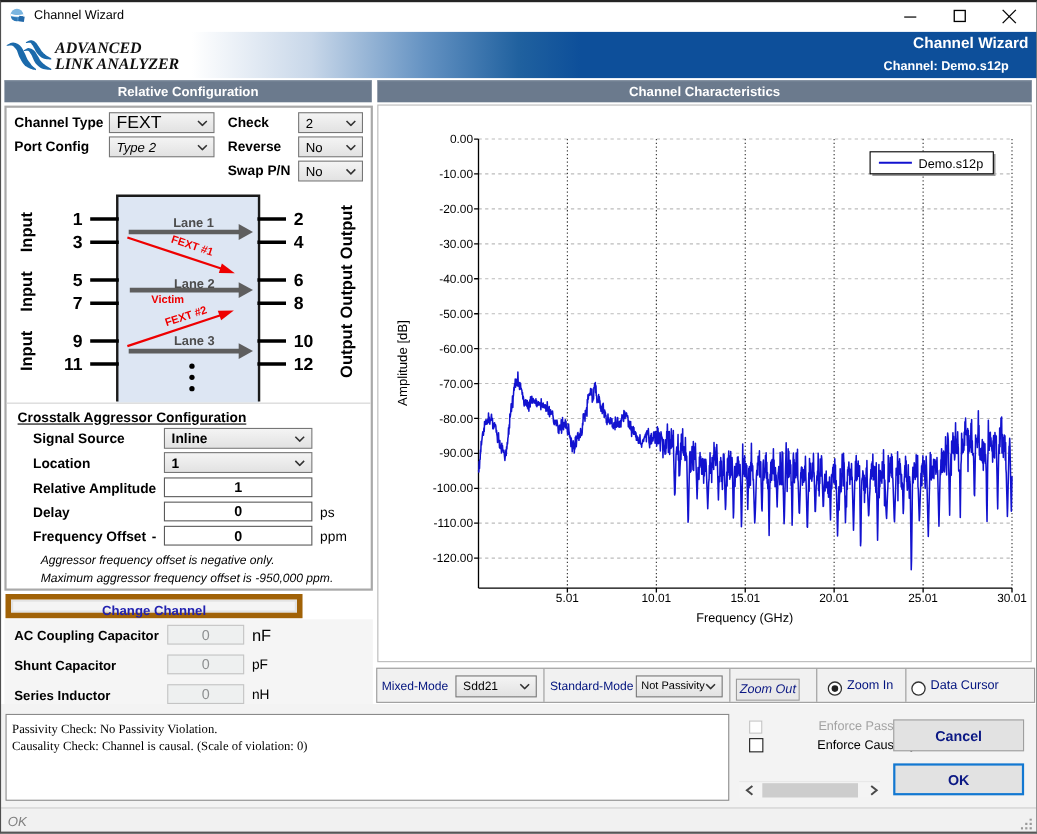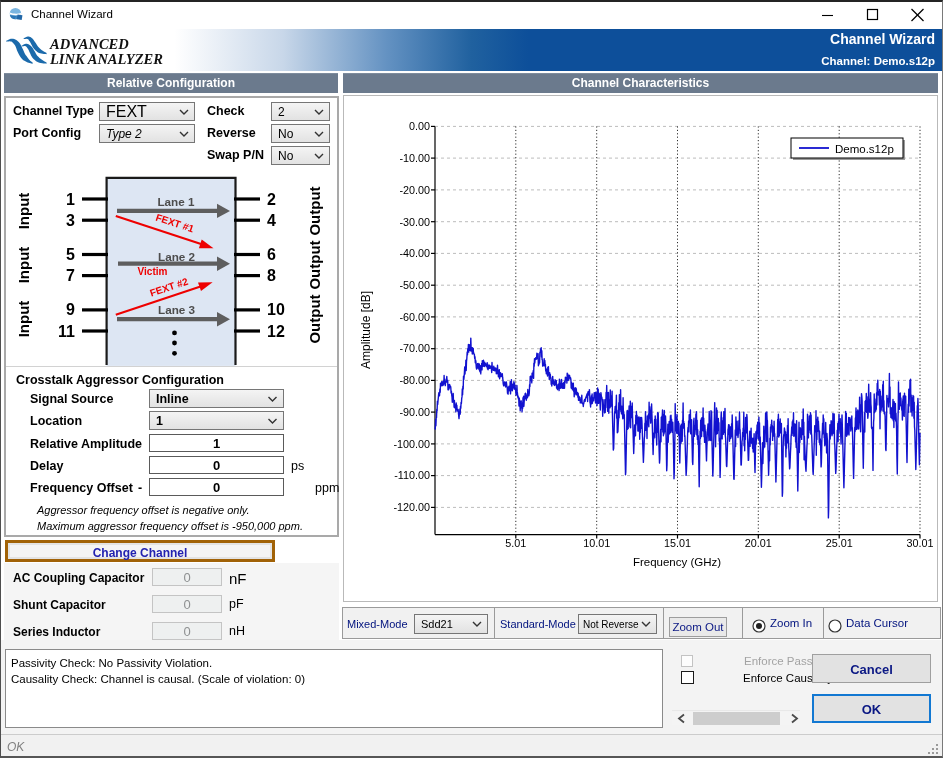--- a/index.html
+++ b/index.html
@@ -50,21 +50,21 @@
      background:linear-gradient(to right,#ffffff 0%,#ffffff 18.5%,#c8d7e9 30%,#6492c2 41%,#20619f 50%,#0d4f9a 56%,#0d4f9a 100%);"></div>
 <svg class="abs" style="left:0px;top:30px;" width="50" height="38" viewBox="0 0 50 38">
   <g fill="#1b6aab">
     <path d="M 6.06 11.59 L 6.70 11.56 L 7.57 11.48 L 8.57 11.40 L 9.61 11.36 L 10.58 11.41 L 11.34 11.58 L 11.82 11.85 L 12.34 12.24 L 12.85 12.73 L 13.36 13.31 L 13.88 13.91 L 14.42 14.51 L 14.92 15.16 L 15.28 15.73 L 15.58 16.38 L 15.89 17.18 L 16.20 18.09 L 16.53 19.11 L 16.91 20.19 L 17.36 21.30 L 17.84 22.20 L 18.32 23.15 L 18.83 24.14 L 19.38 25.17 L 19.98 26.20 L 20.65 27.23 L 21.39 28.21 L 22.17 29.09 L 22.98 29.91 L 23.94 30.53 L 24.88 31.09 L 25.81 31.58 L 26.71 32.02 L 27.65 32.45 L 28.65 32.80 L 29.63 33.08 L 30.56 33.31 L 31.40 33.49 L 32.08 33.64 L 32.58 33.75 L 32.76 32.64 L 32.22 32.25 L 31.59 31.78 L 30.89 31.23 L 30.19 30.65 L 29.54 30.04 L 28.99 29.44 L 28.44 28.77 L 27.88 28.05 L 27.35 27.30 L 26.85 26.53 L 26.31 25.83 L 25.78 25.16 L 25.32 24.48 L 24.90 23.76 L 24.49 22.93 L 24.08 22.03 L 23.66 21.06 L 23.24 20.06 L 22.79 19.02 L 22.35 18.16 L 21.90 17.30 L 21.44 16.35 L 20.94 15.34 L 20.39 14.30 L 19.73 13.25 L 18.94 12.24 L 18.14 11.42 L 17.29 10.66 L 16.37 9.96 L 15.31 9.44 L 14.22 9.03 L 13.11 8.75 L 11.91 8.64 L 10.67 8.82 L 9.53 9.19 L 8.46 9.67 L 7.50 10.17 L 6.69 10.62 L 6.09 10.94 Z"></path>
     <path d="M 21.59 16.49 L 22.08 16.42 L 22.75 16.31 L 23.51 16.19 L 24.31 16.11 L 25.04 16.10 L 25.59 16.19 L 25.88 16.35 L 26.19 16.60 L 26.50 16.93 L 26.82 17.34 L 27.15 17.82 L 27.47 18.35 L 27.86 18.85 L 28.17 19.29 L 28.45 19.77 L 28.74 20.34 L 29.04 20.99 L 29.36 21.69 L 29.70 22.45 L 30.06 23.21 L 30.34 23.82 L 30.62 24.49 L 30.92 25.23 L 31.33 26.00 L 31.83 26.82 L 32.43 27.66 L 33.10 28.45 L 33.77 29.14 L 34.49 29.83 L 35.27 30.52 L 36.12 31.18 L 37.05 31.82 L 38.08 32.36 L 39.32 32.75 L 40.69 33.03 L 42.12 33.24 L 43.52 33.39 L 44.81 33.51 L 45.88 33.60 L 46.64 33.67 L 46.54 32.48 L 45.66 31.99 L 44.60 31.40 L 43.44 30.73 L 42.29 30.02 L 41.28 29.33 L 40.53 28.70 L 39.89 28.14 L 39.24 27.64 L 38.63 27.11 L 38.07 26.56 L 37.53 25.98 L 37.03 25.39 L 36.59 24.83 L 36.27 24.33 L 35.98 23.78 L 35.69 23.17 L 35.34 22.51 L 34.94 21.80 L 34.49 21.03 L 34.07 20.38 L 33.68 19.75 L 33.27 19.06 L 32.84 18.34 L 32.36 17.61 L 31.83 16.88 L 31.22 16.19 L 30.66 15.63 L 29.99 15.15 L 29.27 14.70 L 28.50 14.30 L 27.68 13.98 L 26.82 13.77 L 25.87 13.72 L 24.92 13.92 L 24.06 14.28 L 23.27 14.72 L 22.56 15.17 L 21.96 15.56 L 21.52 15.85 Z"></path>
     <path d="M 23.57 9.09 L 24.06 9.05 L 24.73 8.99 L 25.50 8.91 L 26.31 8.87 L 27.05 8.88 L 27.62 8.97 L 27.91 9.13 L 28.16 9.32 L 28.38 9.56 L 28.59 9.84 L 28.82 10.20 L 29.08 10.63 L 29.44 11.06 L 29.74 11.46 L 30.02 11.91 L 30.33 12.46 L 30.65 13.07 L 30.98 13.73 L 31.34 14.42 L 31.72 15.10 L 32.02 15.67 L 32.33 16.27 L 32.66 16.91 L 33.08 17.56 L 33.56 18.25 L 34.10 18.94 L 34.70 19.59 L 35.27 20.17 L 35.88 20.77 L 36.55 21.37 L 37.29 21.96 L 38.10 22.53 L 39.02 23.00 L 40.12 23.35 L 41.34 23.60 L 42.61 23.78 L 43.86 23.92 L 45.01 24.02 L 45.96 24.11 L 46.64 24.17 L 46.58 23.01 L 45.80 22.58 L 44.85 22.05 L 43.81 21.46 L 42.79 20.84 L 41.89 20.22 L 41.23 19.68 L 40.69 19.18 L 40.14 18.75 L 39.62 18.30 L 39.13 17.82 L 38.66 17.30 L 38.19 16.77 L 37.77 16.25 L 37.44 15.79 L 37.12 15.29 L 36.82 14.74 L 36.47 14.16 L 36.07 13.55 L 35.63 12.90 L 35.22 12.33 L 34.82 11.76 L 34.40 11.13 L 33.96 10.49 L 33.50 9.84 L 32.99 9.20 L 32.45 8.60 L 31.98 8.14 L 31.45 7.73 L 30.85 7.35 L 30.21 7.01 L 29.49 6.73 L 28.72 6.56 L 27.87 6.54 L 26.98 6.73 L 26.15 7.05 L 25.35 7.44 L 24.62 7.84 L 24.00 8.20 L 23.54 8.45 Z"></path>
   </g>
 </svg>
 <div class="abs" style="left:50px;top:37px;font-family:'Liberation Serif',serif;font-style:italic;font-weight:bold;font-size:14.5px;line-height:14.5px;color:#111;letter-spacing:0px;">ADVANCED<br>LINK ANALYZER</div>
 <div class="abs" style="right:8px;top:31px;color:#fff;font-weight:bold;font-size:14px;">Channel Wizard</div>
-<div class="abs" style="right:8px;top:55px;color:#fff;font-weight:bold;font-size:11.5px;">Channel: Demo.s12p</div>
+<div class="abs" style="right:26px;top:55px;color:#fff;font-weight:bold;font-size:11.5px;">Channel: Demo.s12p</div>
 
 <div class="hdr" style="left:4px;top:73px;width:334px;height:19px;line-height:19px;">Relative Configuration</div>
 <div class="hdr" style="left:343px;top:73px;width:595px;height:19px;line-height:19px;">Channel Characteristics</div>
 
 <div class="abs" style="left:4px;top:96px;width:335px;height:441px;background:#fff;border:2px solid #a9a9a9;box-sizing:border-box;"></div>
 
 <div class="lbl" style="left:13px;top:104px;">Channel Type</div>
 <div class="combo" style="left:99px;top:102px;width:96px;height:19px;font-size:16px;">
     <span class="cv">FEXT</span>
     <svg class="ch" width="10" height="6" viewBox="0 0 10 6">
@@ -172,21 +172,21 @@
   </g>
   <g fill="#000">
     <circle cx="170.5" cy="164.9" r="2.4"></circle>
       <circle cx="170.5" cy="175" r="2.4"></circle>
       <circle cx="170.5" cy="185.3" r="2.4"></circle>
   </g>
 </svg>
 
 <div class="abs" style="left:6px;top:366px;width:331px;height:1px;background:#d2d2d2;"></div>
 
-<div class="lbl" style="left:16px;top:373px;">Crosstalk Aggressor Configuration</div>
+<div class="lbl" style="left:16px;top:373px;text-decoration:underline;">Crosstalk Aggressor Configuration</div>
 <div class="lbl" style="left:30px;top:392px;">Signal Source</div>
 <div class="combo" style="left:149px;top:389px;width:135px;height:19px;font-size:12.5px;font-weight:bold;">
     <span class="cv">Inline</span>
     <svg class="ch" width="11" height="6" viewBox="0 0 10 6">
       <path d="M1 1 L5 5 L9 1" fill="none" stroke="#333" stroke-width="1.4"></path>
     </svg>
   </div>
 <div class="lbl" style="left:30px;top:414px;">Location</div>
 <div class="combo" style="left:149px;top:411px;width:135px;height:19px;font-size:12.5px;font-weight:bold;">
     <span class="cv">1</span>
@@ -201,25 +201,25 @@
 <div class="lbl" style="left:30px;top:459px;">Delay</div>
 <div class="tin" style="left:149px;top:456px;width:135px;height:18px;">
     <span>0</span>
   </div>
 <div class="abs" style="left:291px;top:459px;font-size:12.5px;">ps</div>
 <div class="lbl" style="left:30px;top:481px;">Frequency Offset</div>
 <div class="lbl" style="left:138px;top:481px;">-</div>
 <div class="tin" style="left:149px;top:478px;width:135px;height:18px;">
     <span>0</span>
   </div>
-<div class="abs" style="left:291px;top:481px;font-size:12.5px;margin-left:24px;">ppm</div>
+<div class="abs" style="left:291px;top:481px;font-size:12.5px;">ppm</div>
 <div class="abs" style="left:37px;top:504px;font-size:11px;font-style:italic;">Aggressor frequency offset is negative only.</div>
 <div class="abs" style="left:37px;top:520px;font-size:11px;font-style:italic;">Maximum aggressor frequency offset is -950,000 ppm.</div>
 
-<div class="abs" style="left:5px;top:540px;width:270px;height:22px;background:#f4f4f4;border:3px solid #a16207;box-shadow:inset 0 0 0 2px #e3e3e3;box-sizing:border-box;text-align:center;line-height:20px;color:#2222b0;font-weight:bold;font-size:12px;">Change Channel</div>
+<div class="abs" style="left:5px;top:540px;width:270px;height:22px;background:#f4f4f4;border:5px solid #a16207;box-shadow:inset 0 0 0 2px #e3e3e3;box-sizing:border-box;text-align:center;line-height:20px;color:#2222b0;font-weight:bold;font-size:12px;">Change Channel</div>
 
 <div class="abs" style="left:4px;top:563px;width:335px;height:84px;background:#f5f5f5;"></div>
 <div class="lbl" style="left:13px;top:571px;font-size:12px;">AC Coupling Capacitor</div>
 <div class="din" style="left:152px;top:568px;width:70px;height:18px;">
     <span>0</span>
   </div>
 <div class="abs" style="left:229px;top:570px;font-size:15px;">nF</div>
 <div class="lbl" style="left:13px;top:598px;font-size:12px;">Shunt Capacitor</div>
 <div class="din" style="left:152px;top:595px;width:70px;height:18px;">
     <span>0</span>
@@ -227,21 +227,21 @@
 <div class="abs" style="left:229px;top:597px;font-size:12.5px;">pF</div>
 <div class="lbl" style="left:13px;top:625px;font-size:12px;">Series Inductor</div>
 <div class="din" style="left:152px;top:622px;width:70px;height:18px;">
     <span>0</span>
   </div>
 <div class="abs" style="left:229px;top:624px;font-size:12.5px;">nH</div>
 
 <div class="abs" style="left:1px;top:640px;width:941px;height:94px;background:#f3f3f3;"></div>
 
 <div class="abs" style="left:5px;top:649px;width:658px;height:79px;background:#fff;border:1px solid #8a8a8a;box-sizing:border-box;"></div>
-<div class="abs" style="left:11px;top:655px;font-size:11.5px;line-height:16px;">Passivity Check: No Passivity Violation.<br>Causality Check: Channel is causal. (Scale of violation: 0)</div>
+<div class="abs" style="left:11px;top:655px;font-size:11.5px;line-height:16px;font-family:Liberation Serif, serif;">Passivity Check: No Passivity Violation.<br>Causality Check: Channel is causal. (Scale of violation: 0)</div>
 
 <div class="abs" style="left:343px;top:95px;width:595px;height:507px;background:#fff;border:1px solid #b9b9b9;box-sizing:border-box;"></div>
 <svg class="abs" style="left:343px;top:95px;" width="595" height="507" viewBox="0 0 595 507">
 
   <g stroke-width="1">
     <line x1="92" y1="31.4" x2="577" y2="31.4" stroke="#bcbcbc" stroke-dasharray="3,3"></line>
 <line x1="92" y1="63.1" x2="577" y2="63.1" stroke="#bcbcbc" stroke-dasharray="3,3"></line>
 <line x1="92" y1="94.9" x2="577" y2="94.9" stroke="#bcbcbc" stroke-dasharray="3,3"></line>
 <line x1="92" y1="126.7" x2="577" y2="126.7" stroke="#bcbcbc" stroke-dasharray="3,3"></line>
 <line x1="92" y1="158.4" x2="577" y2="158.4" stroke="#bcbcbc" stroke-dasharray="3,3"></line>
@@ -323,26 +323,26 @@
 <div class="abs" style="left:823px;top:608px;width:1px;height:30px;background:#9a9a9a;"></div>
 <div class="abs navy" style="left:347px;top:618px;font-size:11px;">Mixed-Mode</div>
 <div class="combo" style="left:414px;top:614px;width:74px;height:20px;font-size:11px;">
     <span class="cv">Sdd21</span>
     <svg class="ch" width="10" height="6" viewBox="0 0 10 6">
       <path d="M1 1 L5 5 L9 1" fill="none" stroke="#333" stroke-width="1.4"></path>
     </svg>
   </div>
 <div class="abs navy" style="left:500px;top:618px;font-size:11px;">Standard-Mode</div>
 <div class="combo" style="left:578px;top:614px;width:79px;height:20px;font-size:10px;">
-    <span class="cv" style="left:4px;">Not Reverse</span>
-    <svg class="ch" width="10" height="6" viewBox="0 0 10 6">
-      <path d="M1 1 L5 5 L9 1" fill="none" stroke="#333" stroke-width="1.4"></path>
-    </svg>
-  </div>
-<div class="btn" style="left:669px;top:617px;width:58px;height:20px;font-size:11.5px;font-weight:normal;background:#e9e9e9;">
+    <span class="cv" style="left:4px;">Not Passivity</span>
+    <svg class="ch" width="10" height="6" viewBox="0 0 10 6">
+      <path d="M1 1 L5 5 L9 1" fill="none" stroke="#333" stroke-width="1.4"></path>
+    </svg>
+  </div>
+<div class="btn" style="left:669px;top:617px;width:58px;height:20px;font-size:11.5px;font-weight:normal;background:#e9e9e9;font-style:italic;">
     <span>Zoom Out</span>
   </div>
 <svg class="abs" style="left:752px;top:619px;" width="14" height="14" viewBox="0 0 14 14">
   <circle cx="7" cy="7" r="6" fill="#fff" stroke="#333" stroke-width="1.2"></circle>
   <circle cx="7" cy="7" r="3" fill="#222"></circle>
 </svg>
 <div class="abs navy" style="left:770px;top:617px;font-size:11.5px;">Zoom In</div>
 <svg class="abs" style="left:828px;top:619px;" width="14" height="14" viewBox="0 0 14 14">
   <circle cx="7" cy="7" r="6" fill="#fff" stroke="#333" stroke-width="1.2"></circle>
 </svg>

